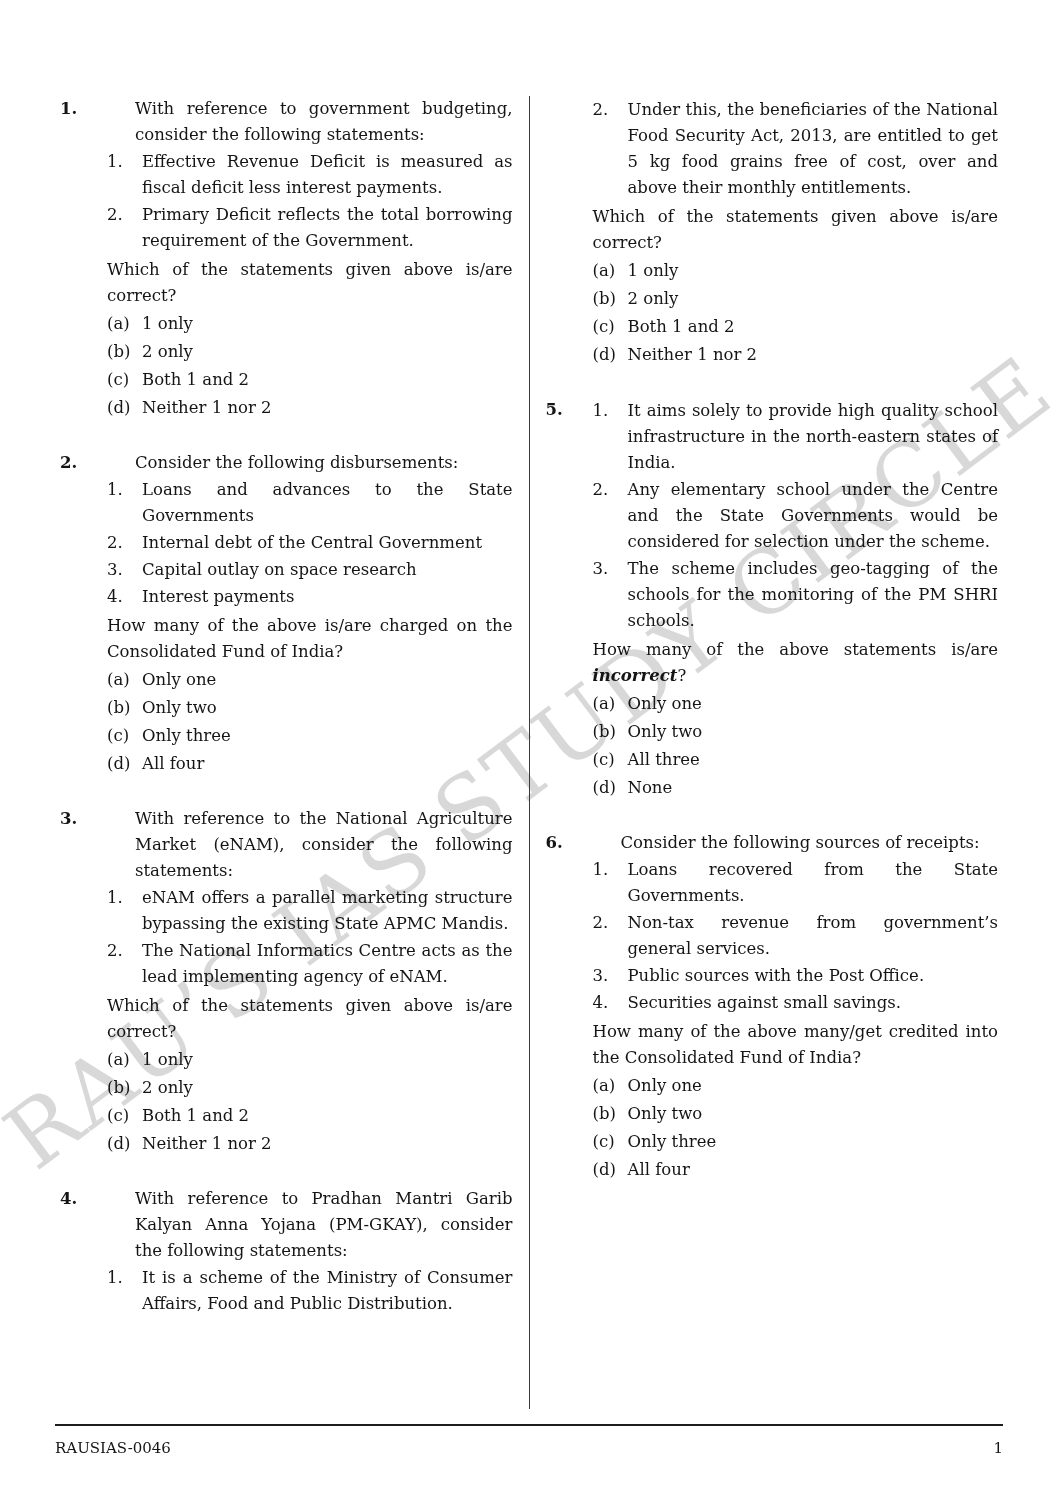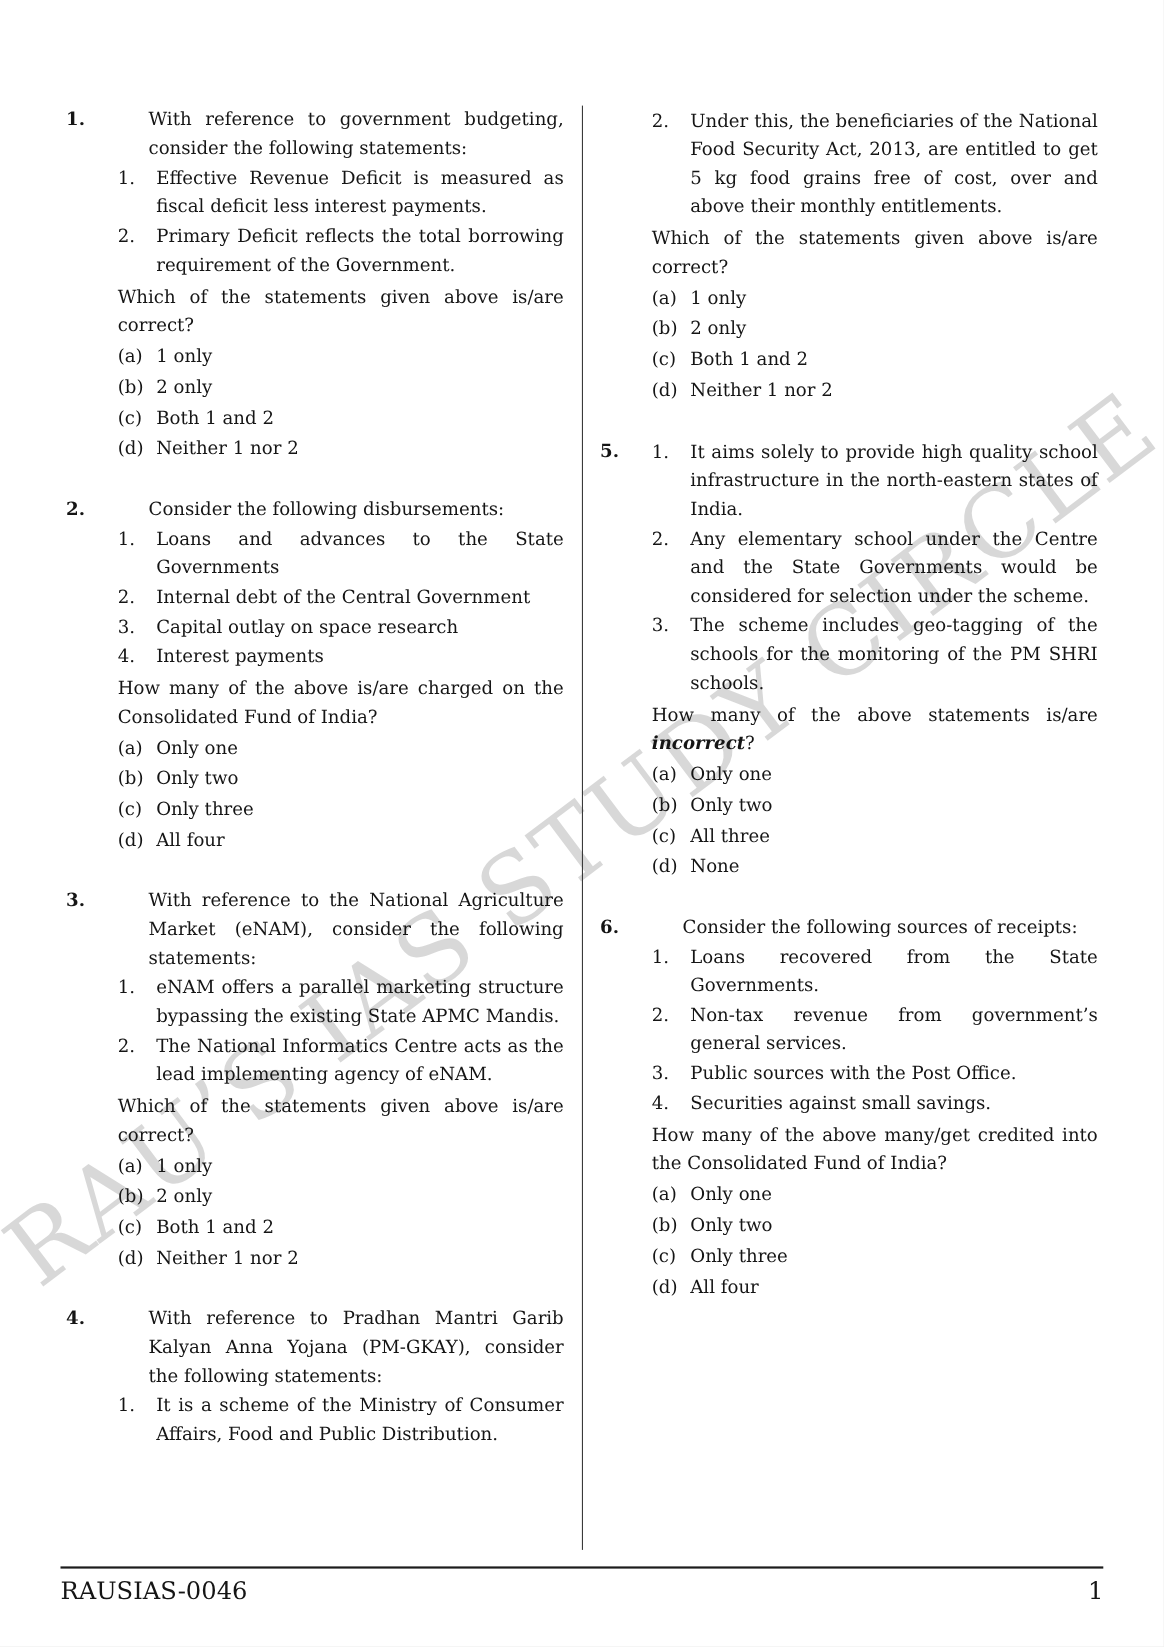--- a/index.html
+++ b/index.html
@@ -49,21 +49,21 @@
   .option { display: flex; margin-top: 2px; }
   .olabel { flex: 0 0 35px; width: 35px; }
   .otext { flex: 1; min-width: 0; }
   .footer {
     position: absolute;
     left: 55px; right: 55px; bottom: 36px;
     border-top: 2px solid #1c1c1c;
     padding-top: 9px;
     display: flex;
     justify-content: space-between;
-    font-size: 22px;
+    font-size: 15px;
     z-index: 1;
     margin-top: 18px;
   }
 </style>
 </head>
 <body>
 
 <div class="page">
 
   <div class="watermark">RAU’S IAS STUDY CIRCLE</div>

